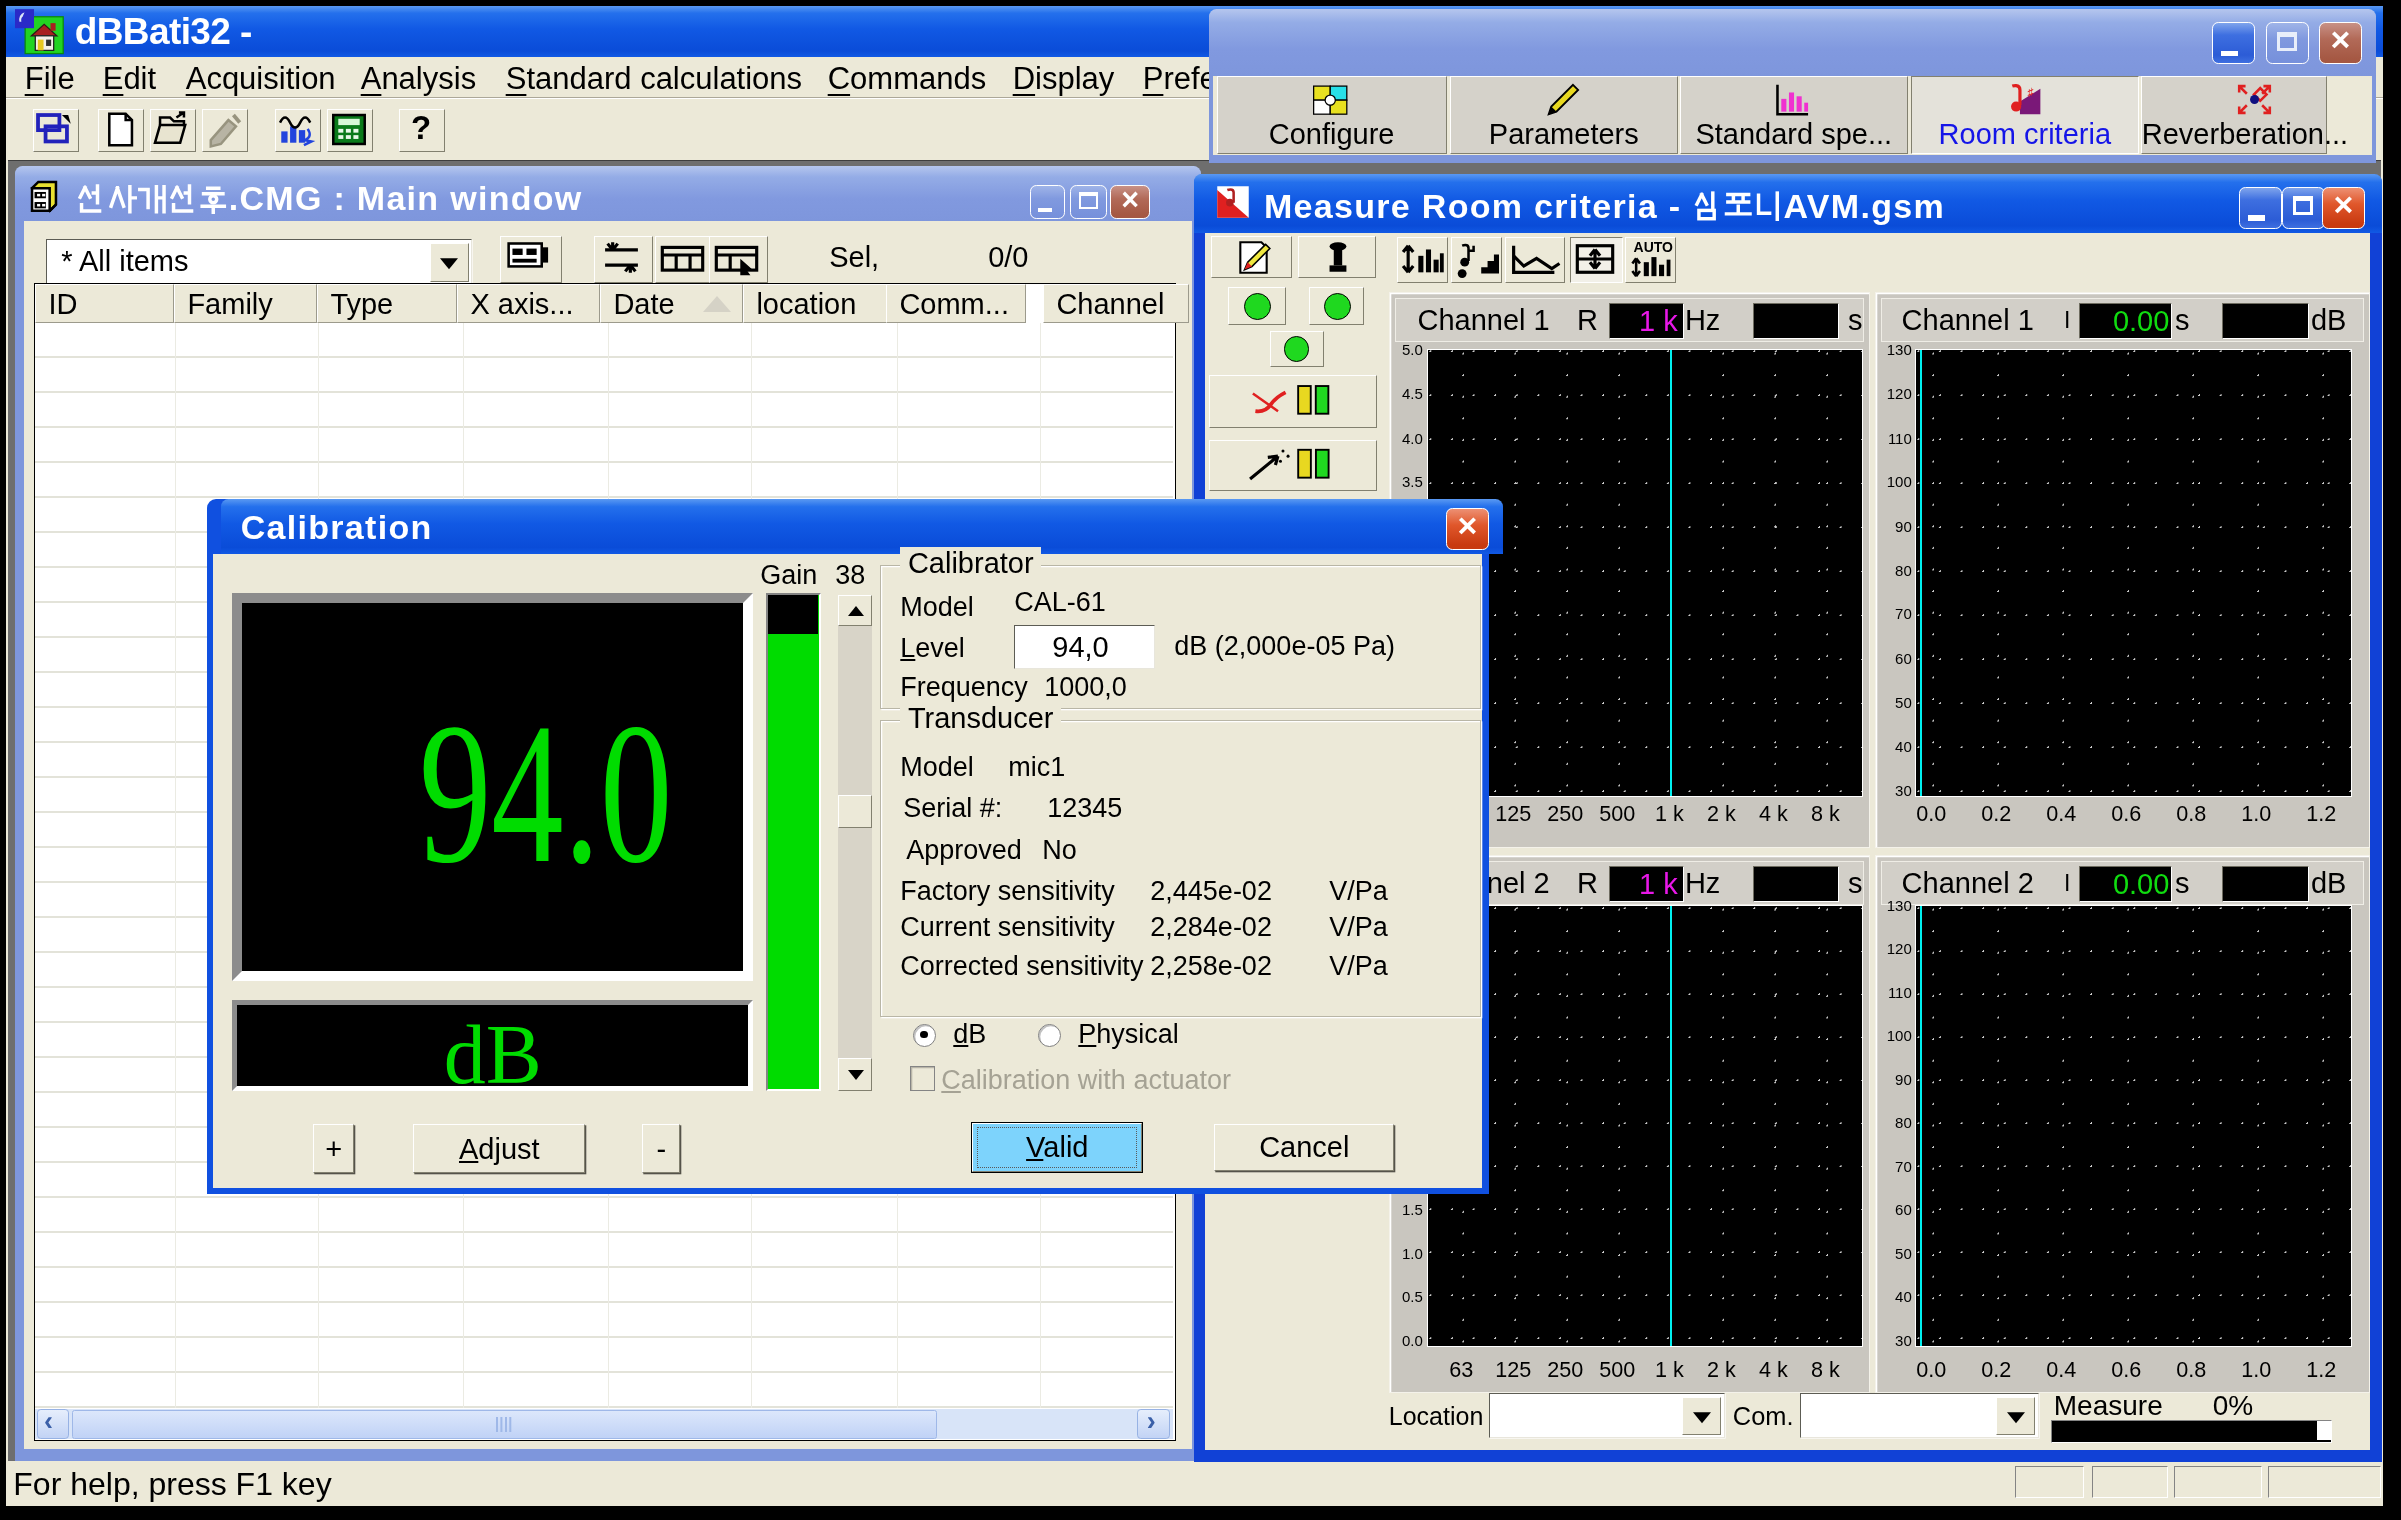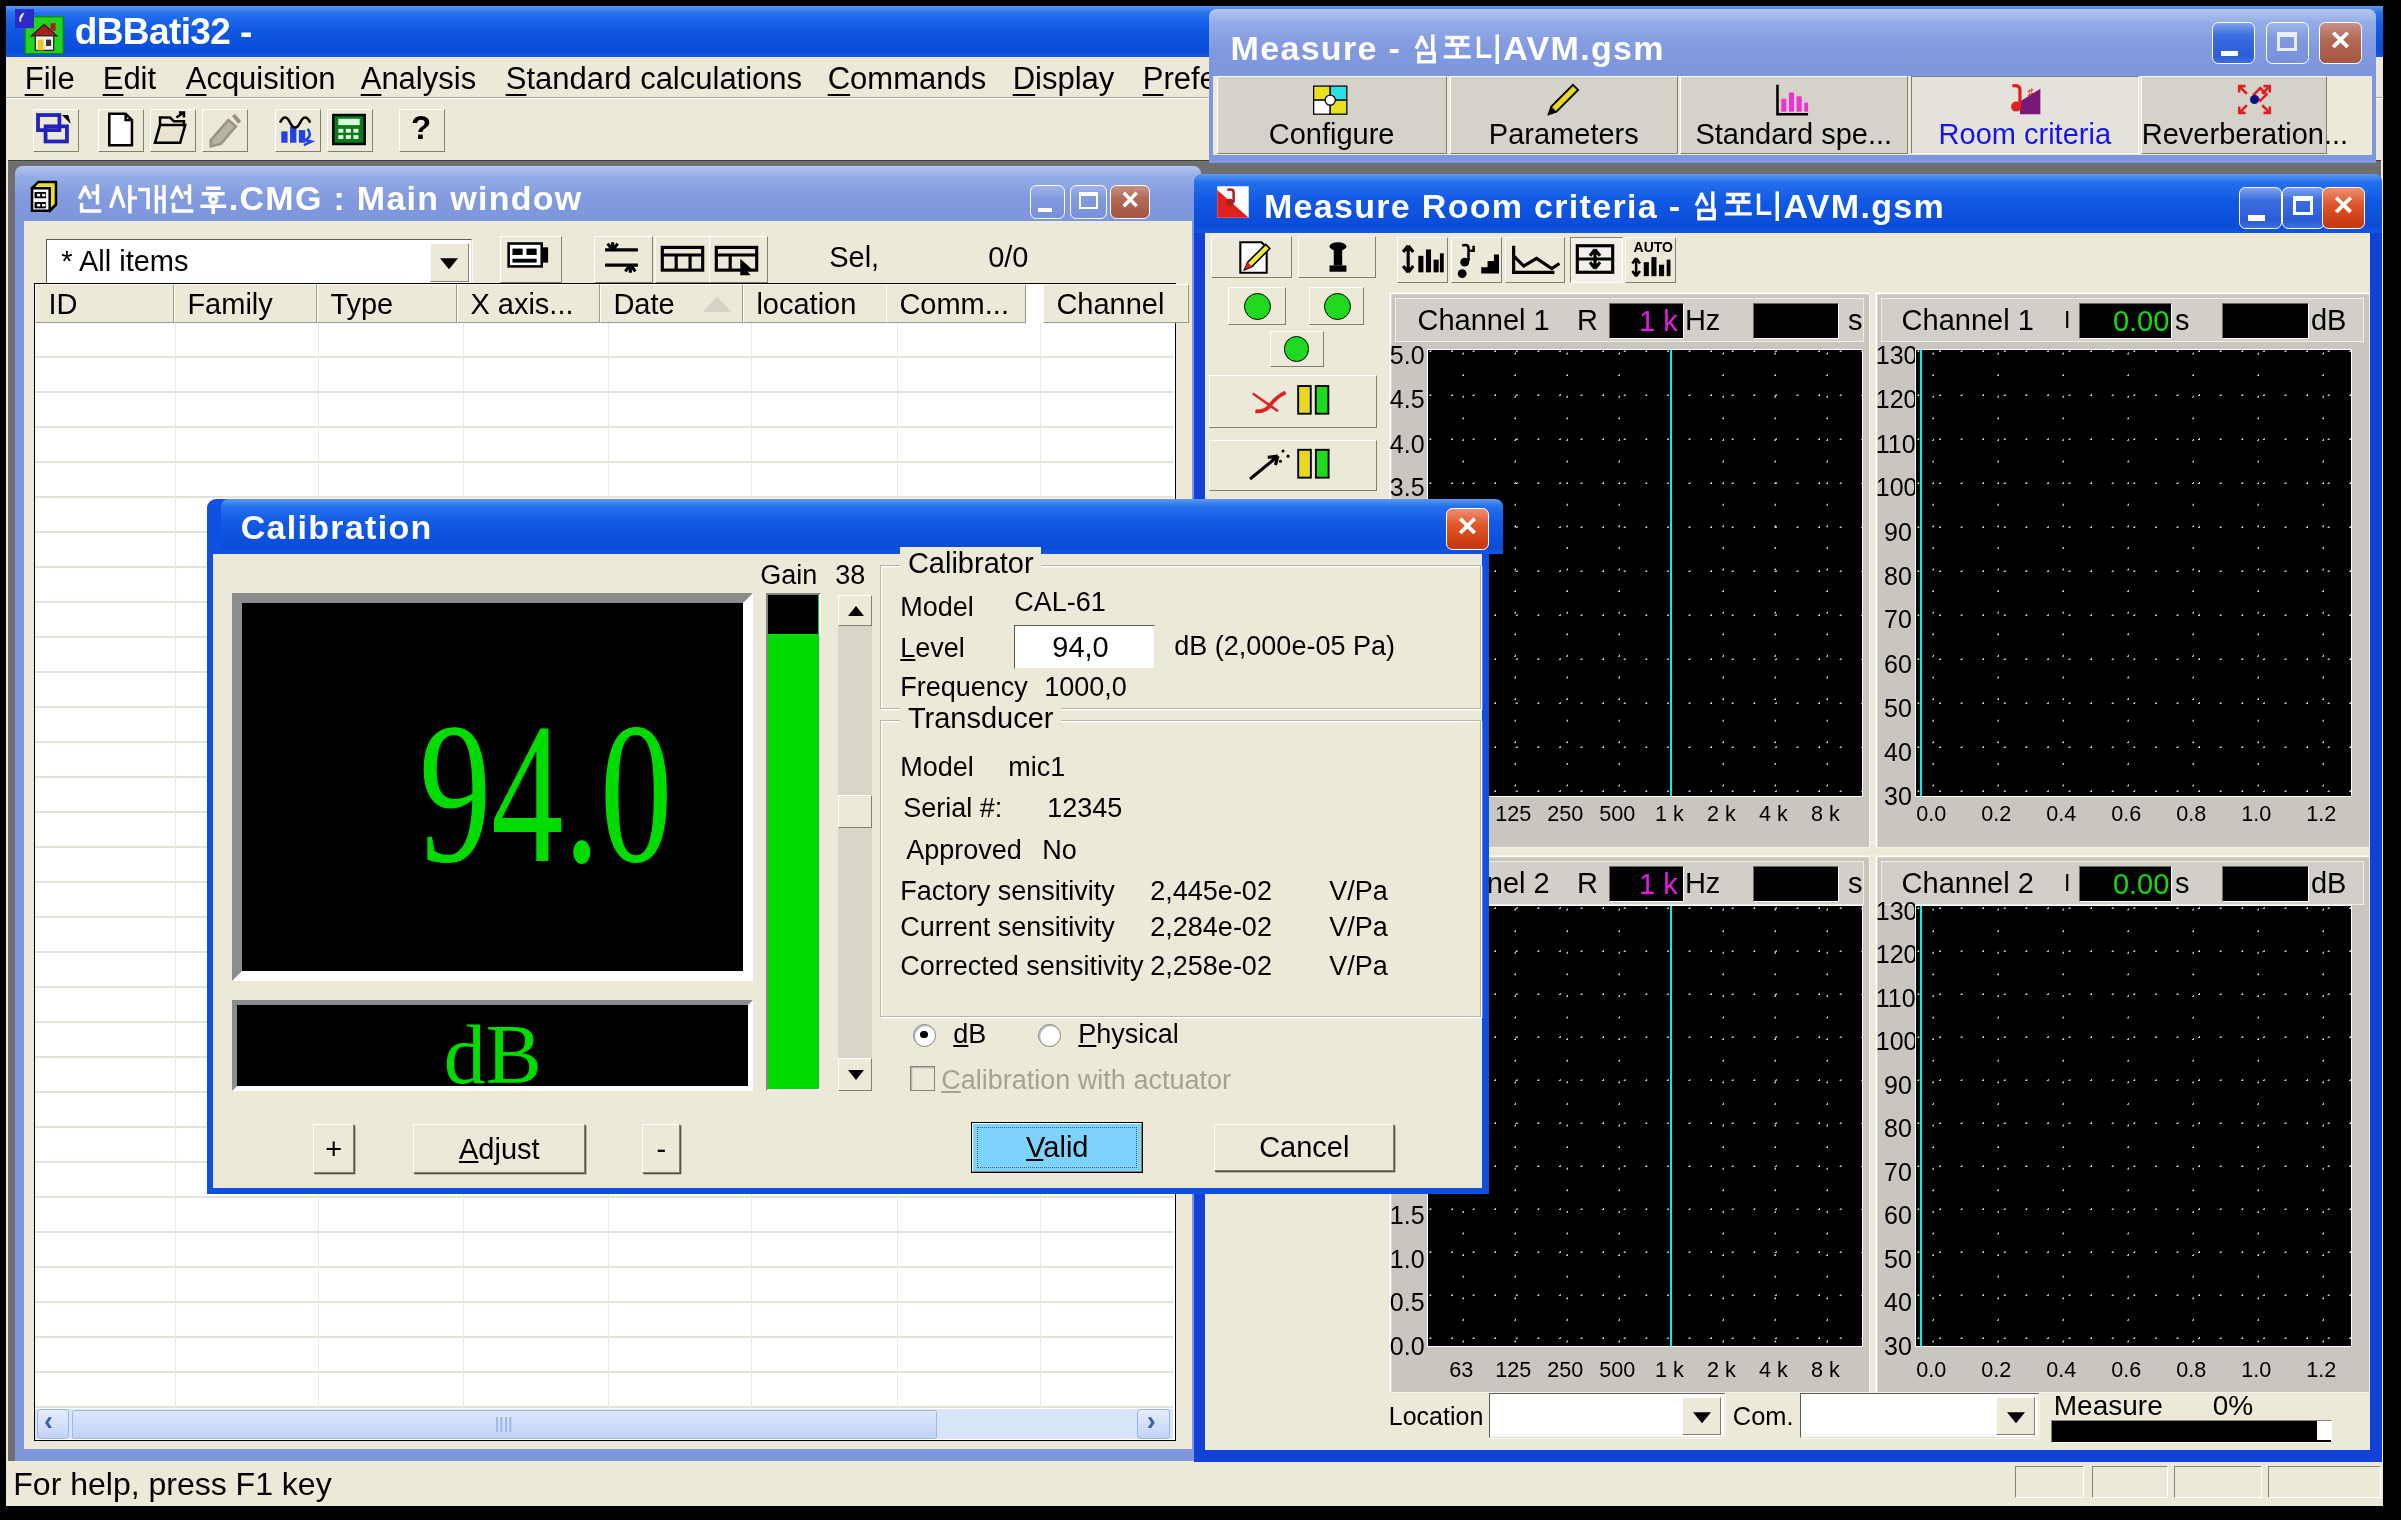--- a/index.html
+++ b/index.html
@@ -19,21 +19,21 @@
   .menuitem{position:absolute;top:3.8px;font-size:31px;}
   .menuitem u{text-decoration-thickness:1.9px;text-underline-offset:5.1px;}
   .tbtn{position:absolute;background:#ECE9D8;border-top:1.9px solid #FFF;border-left:1.9px solid #FFF;border-right:1.9px solid #82806F;border-bottom:1.9px solid #82806F;}
   .hcell{position:absolute;top:0;height:39px;background:#ECE9D8;border-top:1.9px solid #FFF;border-left:1.9px solid #FFF;border-right:1.9px solid #9C9A8C;border-bottom:1.9px solid #9C9A8C;font-size:29px;padding-left:12.7px;padding-top:2.5px;}
   .lbl{position:absolute;font-size:29px;white-space:nowrap;}
   .panel{position:absolute;background:#C9C6BF;border:1.9px solid #F4F2EA;box-shadow:inset 1.3px 1.3px 0 #FFFFFF;}
   .phead{position:absolute;left:5.1px;right:5.1px;top:5.1px;height:44px;background:#D2CFC8;border:1.3px solid #EFEDE6;font-size:29px;}
   .pheadtxt{position:absolute;top:5.1px;font-size:29px;}
   .blackbox{position:absolute;background:#000;border-top:1.9px solid #6E6C60;border-left:1.9px solid #6E6C60;border-right:1.9px solid #FFF;border-bottom:1.9px solid #FFF;}
   .plot{position:absolute;background:#000;border:1.9px solid #FFF;}
-  .ylab{position:absolute;font-size:25px;text-align:right;}
+  .ylab{position:absolute;font-size:15px;text-align:right;}
   .xlab{position:absolute;font-size:21.6px;text-align:center;}
   .combo{position:absolute;background:#FFF;border-top:1.9px solid #5C5C54;border-left:1.9px solid #5C5C54;border-right:1.9px solid #E8E6DC;border-bottom:1.9px solid #E8E6DC;box-shadow:0.6px 0.6px 0 #fff;}
   .ddbtn{position:absolute;right:2.5px;top:2.5px;bottom:2.5px;width:39px;background:#ECE9D8;border-top:1.9px solid #FFF;border-left:1.9px solid #FFF;border-right:1.9px solid #82806F;border-bottom:1.9px solid #82806F;}
   .darr{position:absolute;left:50%;top:50%;transform:translate(-50%,-35%);width:0;height:0;border-left:9px solid transparent;border-right:9px solid transparent;border-top:11.4px solid #000;}
   .gb{position:absolute;border:1.3px solid #B9B6A6;box-shadow:inset 1.3px 1.3px 0 #FFF, 1.3px 1.3px 0 #FFF;}
   .gblabel{position:absolute;top:-19px;left:19px;background:#ECE9D8;padding:0 7.6px;font-size:29px;}
   .dtext{font-size:27px;position:absolute;white-space:nowrap;}
   .btn{position:absolute;background:#ECE9D8;border-top:1.9px solid #FFF;border-left:1.9px solid #FFF;border-right:1.9px solid #82806F;border-bottom:1.9px solid #82806F;box-shadow:1.3px 1.3px 0 #55534A;font-size:29px;text-align:center;}
 </style>
 </head>
@@ -272,37 +272,20 @@
         <div class="abs" style="left:1102px;top:0px;width:33px;height:30px;background:linear-gradient(180deg,#E6EEFC,#C2D3F5);border:1.3px solid #97B2E4;border-radius:3.8px;">
           <span style="position:absolute;left:9px;top:-3.8px;font-size:27px;color:#3A5FA8;font-weight:bold;">›</span>
         </div>
       </div>
     </div>
   </div>
 </div>
 
 <div class="abs" style="left:1209px;top:9px;width:1167px;height:154px;background:#7E96DC;border-radius:9px 9px 0 0;">
   <div class="abs titleI" style="left:0;top:0;width:1167px;height:67px;border-radius:7.6px 7.6px 0 0;">
-    <span class="ttext abs" style="left:21.6px;top:20.3px;">Measure - <svg width="30.5" height="30.5" viewBox="0 0 44 44" style="vertical-align:-3.8px;">
-          <g stroke="#FFF" stroke-width="5" fill="none" stroke-linecap="square">
-            <path d="M14 5 L7 19 M14 5 L21 19"></path>
-            <path d="M30 3 v24"></path>
-            <rect x="10" y="28" width="22" height="12"></rect>
-          </g>
-        </svg><svg width="30.5" height="30.5" viewBox="0 0 44 44" style="vertical-align:-3.8px;">
-          <g stroke="#FFF" stroke-width="5" fill="none" stroke-linecap="square">
-            <path d="M7 5 h30 M7 16 h30 M15 5 v11 M29 5 v11"></path>
-            <path d="M22 22 v7 M5 33 h34"></path>
-          </g>
-        </svg><svg width="30.5" height="30.5" viewBox="0 0 44 44" style="vertical-align:-3.8px;">
-          <g stroke="#FFF" stroke-width="5" fill="none" stroke-linecap="square">
-            <path d="M8 6 v26 h16"></path>
-            <path d="M35 3 v38"></path>
-          </g>
-        </svg>AVM.gsm</span>
     <div class="wbA btnA" style="left:1003px;top:13.3px;">
         <div class="abs" style="left:8.3px;bottom:7px;width:16.5px;height:5.7px;background:#FFF;"></div>
       </div>
     <div class="wbA btnAd" style="left:1057px;top:13.3px;">
         <div class="abs" style="left:9.5px;top:8.3px;width:20.3px;height:19px;border:3.2px solid #E8EEFA;border-top-width:5.1px;"></div>
       </div>
     <div class="wbA btnXi" style="left:1110px;top:13.3px;">
         <span class="glyph" style="font-size:34px;display:block;margin-top:-3.2px;">×</span>
       </div>
   </div>

